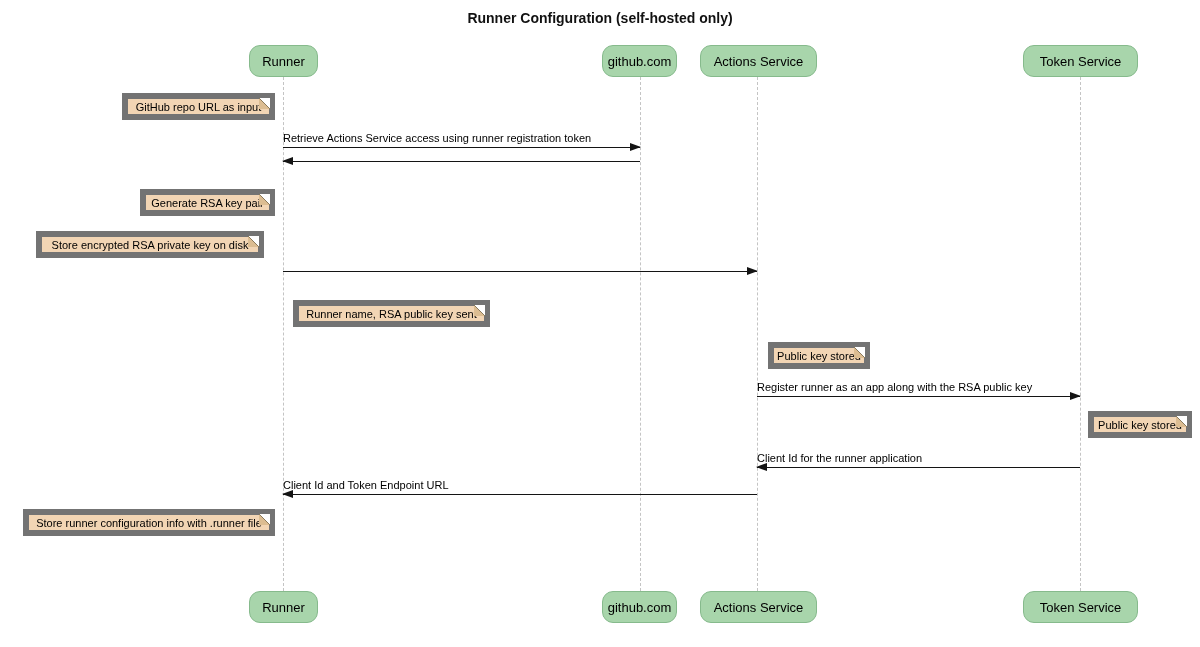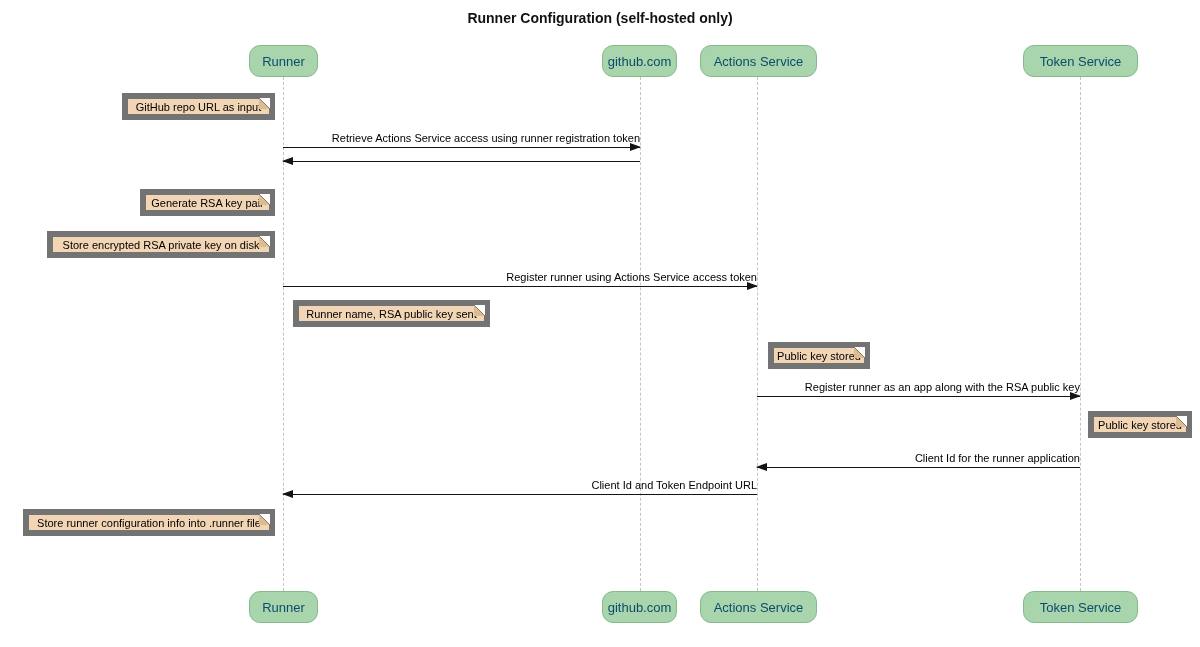--- a/index.html
+++ b/index.html
@@ -11,36 +11,36 @@
     position:absolute;left:0;top:10px;width:1200px;text-align:center;
     font-size:14px;font-weight:bold;color:#111;
   }
   .lifeline{
     position:absolute;width:0;border-left:1px dashed #c4c4c4;top:77px;height:514px;
   }
   .participant{
     position:absolute;height:32px;box-sizing:border-box;
     background:#a8d5ab;border:1px solid #86ba8c;border-radius:11px;
     display:flex;align-items:center;justify-content:center;
-    font-size:13px;color:#0c4a6e;
+    font-size:13px;color:#000000;
   }
   .note{
     position:absolute;height:27px;box-sizing:border-box;
     background:#f2d5b4;border:6px solid #737373;
     display:flex;align-items:center;justify-content:center;text-align:center;
     font-size:11px;white-space:nowrap;overflow:visible;
   }
   .note::after{
     content:"";position:absolute;top:-1px;right:-1px;width:11px;height:11px;
     background:linear-gradient(to bottom left,
       #ffffff 0%, #ffffff 46%, #8a7a5c 46%, #8a7a5c 54%, #dcbd92 54%, #dcbd92 100%);
   }
   .msg{position:absolute;}
   .msg .lbl{
-    font-size:11px;line-height:13px;height:13px;text-align:right;
+    font-size:11px;line-height:13px;height:13px;text-align:left;
     margin-bottom:2px;white-space:nowrap;color:#000;
   }
   .msg .ln{position:relative;height:0;border-top:1px solid #141414;}
   .msg.right .ln::after{
     content:"";position:absolute;right:-1px;top:-5px;width:0;height:0;
     border-style:solid;border-width:4.5px 0 4.5px 11px;
     border-color:transparent transparent transparent #141414;
   }
   .msg.left .ln::after{
     content:"";position:absolute;left:-1px;top:-5px;width:0;height:0;
@@ -60,35 +60,34 @@
   <div class="lifeline" style="left:757px"></div>
   <div class="lifeline" style="left:1080px"></div>
 
   <div class="participant" style="left:249px;top:45px;width:69px">Runner</div>
   <div class="participant" style="left:602px;top:45px;width:75px">github.com</div>
   <div class="participant" style="left:700px;top:45px;width:117px">Actions Service</div>
   <div class="participant" style="left:1023px;top:45px;width:115px">Token Service</div>
 
   <div class="note" style="left:122px;top:93px;width:153px">GitHub repo URL as input</div>
   <div class="note" style="left:140px;top:189px;width:135px">Generate RSA key pair</div>
-  <div class="note" style="left:47px;top:231px;width:228px">Store encrypted RSA private key on disk</div>
+  <div class="note" style="left:36px;top:231px;width:228px">Store encrypted RSA private key on disk</div>
   <div class="note" style="left:293px;top:300px;width:197px">Runner name, RSA public key sent</div>
   <div class="note" style="left:768px;top:342px;width:102px">Public key stored</div>
   <div class="note" style="left:1088px;top:411px;width:104px">Public key stored</div>
-  <div class="note" style="left:23px;top:509px;width:252px">Store runner configuration info into .runner file</div>
+  <div class="note" style="left:23px;top:509px;width:252px">Store runner configuration info with .runner file</div>
 
   <div class="msg right" style="left:283px;top:132px;width:357px">
     <div class="lbl">Retrieve Actions Service access using runner registration token</div>
     <div class="ln"></div>
   </div>
   <div class="msg left" style="left:283px;top:161px;width:357px">
     <div class="ln"></div>
   </div>
   <div class="msg right" style="left:283px;top:271px;width:474px">
-    <div class="lbl">Register runner using Actions Service access token</div>
     <div class="ln"></div>
   </div>
   <div class="msg right" style="left:757px;top:381px;width:323px">
     <div class="lbl">Register runner as an app along with the RSA public key</div>
     <div class="ln"></div>
   </div>
   <div class="msg left" style="left:283px;top:479px;width:474px">
     <div class="lbl">Client Id and Token Endpoint URL</div>
     <div class="ln"></div>
   </div>

